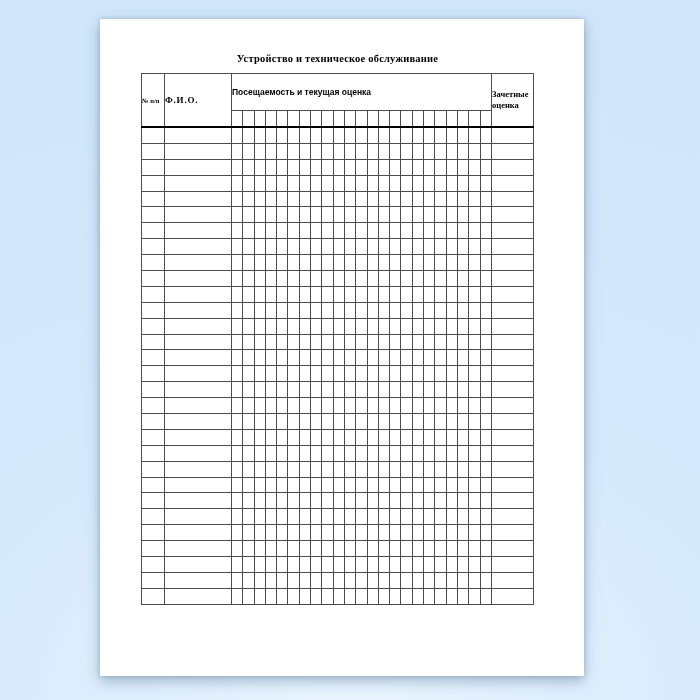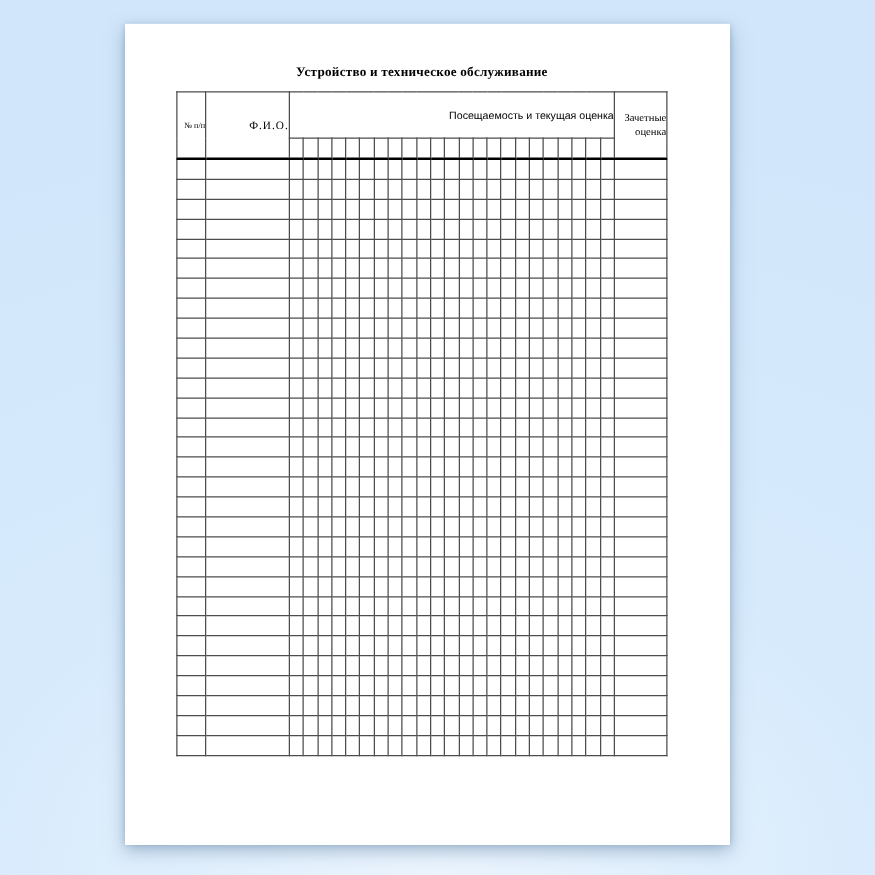--- a/index.html
+++ b/index.html
@@ -41,21 +41,21 @@
     table-layout: fixed;
     border: 1.5px solid #3a3a3a;
   }
   table.journal th, table.journal td {
     border: 1px solid #4d4d4d;
     padding: 0;
     margin: 0;
     overflow: hidden;
   }
   
-  thead tr.labels th { height: 36px; vertical-align: middle; text-align: right; font-weight: normal; color: #000; }
+  thead tr.labels th { height: 36px; vertical-align: middle; text-align: left; font-weight: bold; color: #000; }
   th.h-num    { font-family: "Liberation Serif", serif; font-size: 6.5px; }
   th.h-name   { font-family: "Liberation Serif", serif; font-size: 9px; letter-spacing: 0.8px; }
   th.h-att    { font-family: "Liberation Sans", sans-serif; font-size: 8.5px; color: #151515; }
   th.h-credit { font-family: "Liberation Serif", serif; font-size: 8.5px; line-height: 1.35; }
   
   thead tr.subrow th { height: 15px; }
   
   tbody tr:first-child td { border-top: 2.5px solid #000; }
   
   tbody td { height: 14.9px; font-family: "Liberation Sans", sans-serif; font-size: 8px; }

